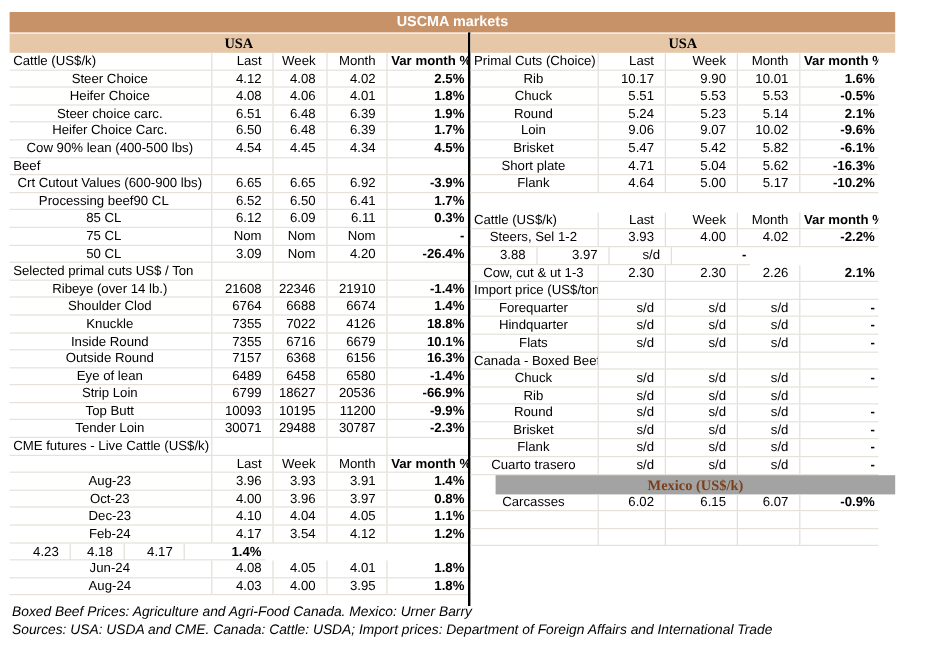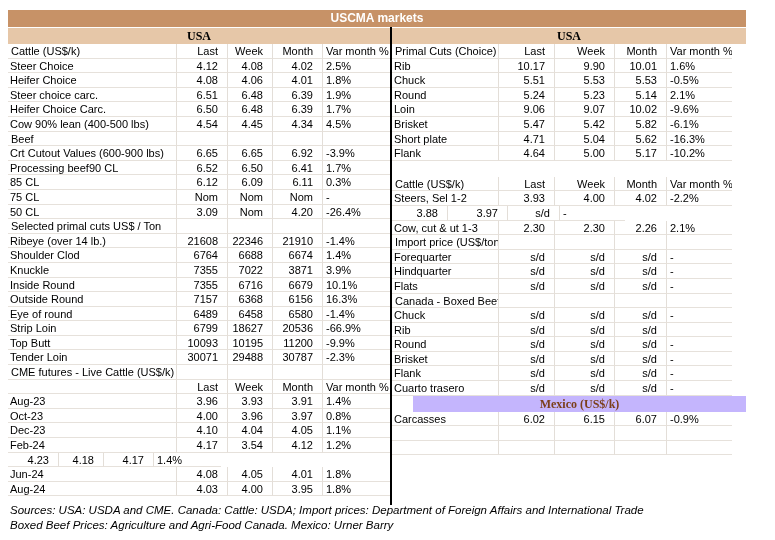--- a/index.html
+++ b/index.html
@@ -11,24 +11,24 @@
   .divider{position:absolute;left:390px;top:27px;width:2px;height:478px;background:#000;}
   .tbl{position:absolute;top:28px;}
   .tbl-left{left:8px;width:382px;}
   .tbl-right{left:392px;width:354px;}
   .row{display:flex;height:14.6px;box-sizing:border-box;}
   .row.band{height:16px;font-family:Liberation Serif, serif;}
   .cell{box-sizing:border-box;overflow:hidden;white-space:nowrap;line-height:14.6px;
         border-right:1px solid #E3DED8;border-bottom:1px solid #E6E1DB;padding:0 3px;}
   .band .cell{background:#E6C7A8;border:none;font-weight:bold;font-size:12px;
               line-height:16px;text-align:center;width:100%;}
-  .lbl{display:flex;justify-content:flex-start;padding-left:2px;}
+  .lbl{display:flex;justify-content:center;padding-left:2px;}
   .lbl .lr{padding-right:10px;}
   .num{text-align:right;padding-right:9px;}
-  .var{text-align:left;}
+  .var{text-align:right;font-weight:bold;}
   .b{font-weight:normal;}
   
   .tbl-left .c0{width:169px;}  .tbl-left .c1{width:51px;}
   .tbl-left .c2{width:45px;}   .tbl-left .c3{width:50px;}
   .tbl-left .c4{width:67px;border-right:none;}
   .tbl-right .c0{width:107px;} .tbl-right .c1{width:56px;}
   .tbl-right .c2{width:60px;}  .tbl-right .c3{width:52px;}
   .tbl-right .c4{width:65px;border-right:none;}
   .footer{position:absolute;left:10px;top:503px;width:760px;font-style:italic;
           font-size:11.5px;line-height:15px;color:#000;}
@@ -175,22 +175,22 @@
         <div class="cell c2 num">6688</div>
         <div class="cell c3 num">6674</div>
         <div class="cell c4 var">1.4%</div>
       </div>
       <div class="row ">
         <div class="cell c0 lbl">
           <span>Knuckle</span>
         </div>
         <div class="cell c1 num">7355</div>
         <div class="cell c2 num">7022</div>
-        <div class="cell c3 num">3871</div>
-        <div class="cell c4 var">3.9%</div>
+        <div class="cell c3 num">4126</div>
+        <div class="cell c4 var">18.8%</div>
       </div>
       <div class="row ">
         <div class="cell c0 lbl">
           <span>Inside Round</span>
         </div>
         <div class="cell c1 num">7355</div>
         <div class="cell c2 num">6716</div>
         <div class="cell c3 num">6679</div>
         <div class="cell c4 var">10.1%</div>
       </div>
@@ -198,21 +198,21 @@
         <div class="cell c0 lbl">
           <span>Outside Round</span>
         </div>
         <div class="cell c1 num">7157</div>
         <div class="cell c2 num">6368</div>
         <div class="cell c3 num">6156</div>
         <div class="cell c4 var">16.3%</div>
       </div>
       <div class="row ">
         <div class="cell c0 lbl">
-          <span>Eye of round</span>
+          <span>Eye of lean</span>
         </div>
         <div class="cell c1 num">6489</div>
         <div class="cell c2 num">6458</div>
         <div class="cell c3 num">6580</div>
         <div class="cell c4 var">-1.4%</div>
       </div>
       <div class="row ">
         <div class="cell c0 lbl">
           <span>Strip Loin</span>
         </div>
@@ -511,21 +511,21 @@
       <div class="row ">
         <div class="cell c0 lbl">
           <span>Cuarto trasero</span>
         </div>
         <div class="cell c1 num">s/d</div>
         <div class="cell c2 num">s/d</div>
         <div class="cell c3 num">s/d</div>
         <div class="cell c4 var">-</div>
       </div>
       <div class="row band">
-        <div class="cell " style="color: rgb(123, 63, 26); background: #c4b5fd; margin-left: 21px;">Mexico (US$/k)</div>
+        <div class="cell " style="color: rgb(123, 63, 26); background: #a3a3a3; margin-left: 21px;">Mexico (US$/k)</div>
       </div>
       <div class="row ">
         <div class="cell c0 lbl">
           <span>Carcasses</span>
         </div>
         <div class="cell c1 num">6.02</div>
         <div class="cell c2 num">6.15</div>
         <div class="cell c3 num">6.07</div>
         <div class="cell c4 var">-0.9%</div>
       </div>
@@ -538,16 +538,16 @@
       </div>
       <div class="row ">
         <div class="cell c0"></div>
         <div class="cell c1"></div>
         <div class="cell c2"></div>
         <div class="cell c3"></div>
         <div class="cell c4"></div>
       </div>
     </div>
   <div class="footer">
+    <div>Boxed Beef Prices: Agriculture and Agri-Food Canada. Mexico: Urner Barry</div>
     <div>Sources: USA: USDA and CME. Canada: Cattle: USDA; Import prices: Department of Foreign Affairs and International Trade</div>
-    <div>Boxed Beef Prices: Agriculture and Agri-Food Canada. Mexico: Urner Barry</div>
   </div>
 </div>
 
 </body></html>

